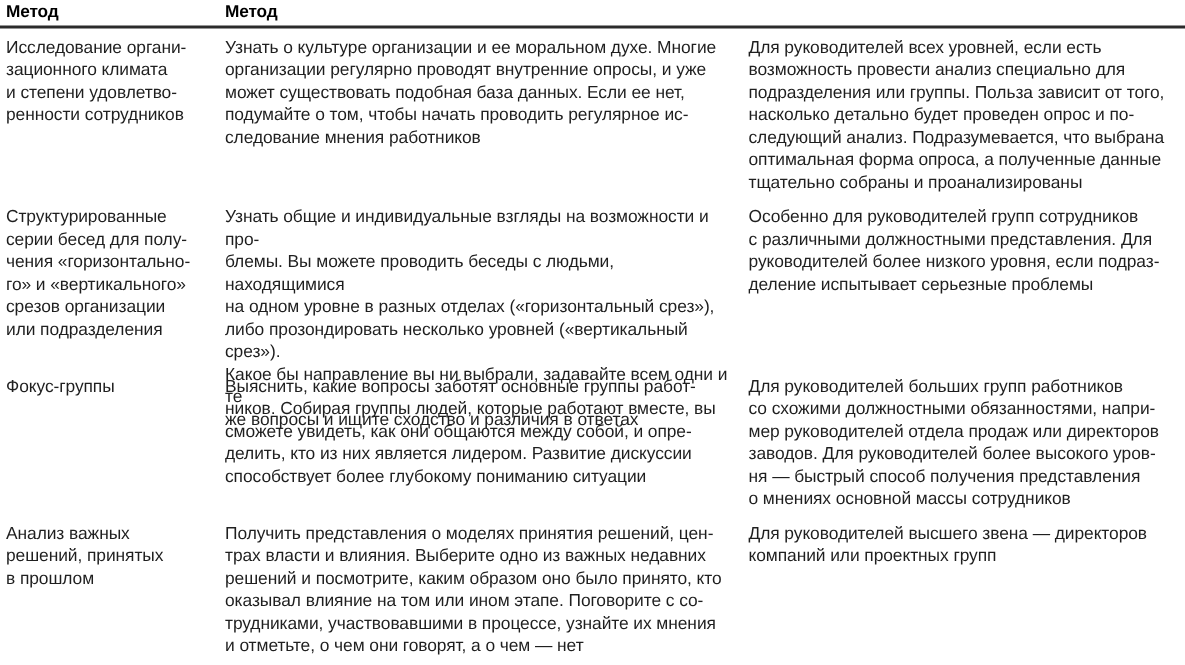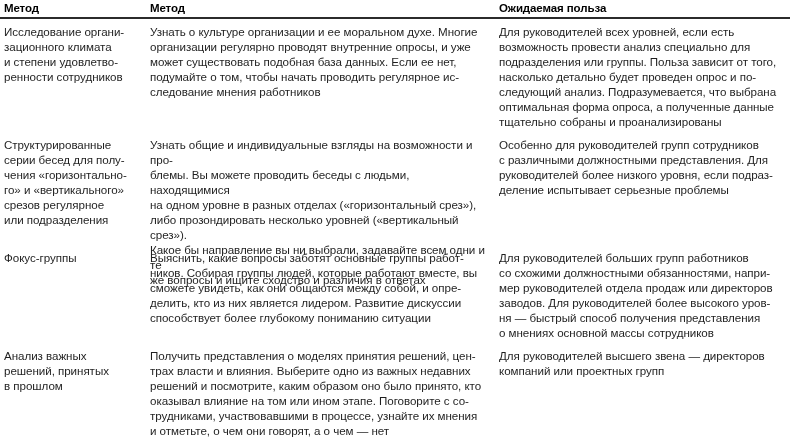--- a/index.html
+++ b/index.html
@@ -91,23 +91,20 @@
 
 <div class="table-root">
 
   <div class="thead">
     <div class="cell col-method">
       <span>Метод</span>
     </div>
     <div class="cell col-goals">
       <span>Метод</span>
     </div>
-    <div class="cell col-value">
-      <span>Ожидаемая польза</span>
-    </div>
   </div>
 
   <div class="header-rule"></div>
 
   <div class="tbody">
 
     <div class="row row-0">
       <div class="cell col-method">
         <p>Исследование органи-
 зационного климата
@@ -131,21 +128,21 @@
 тщательно собраны и проанализированы</p>
       </div>
     </div>
 
     <div class="row row-1">
       <div class="cell col-method">
         <p>Структурированные
 серии бесед для полу-
 чения «горизонтально-
 го» и «вертикального»
-срезов регулярное
+срезов организации
 или подразделения</p>
       </div>
       <div class="cell col-goals">
         <p>Узнать общие и индивидуальные взгляды на возможности и про-
 блемы. Вы можете проводить беседы с людьми, находящимися
 на одном уровне в разных отделах («горизонтальный срез»),
 либо прозондировать несколько уровней («вертикальный срез»).
 Какое бы направление вы ни выбрали, задавайте всем одни и те
 же вопросы и ищите сходство и различия в ответах</p>
       </div>

